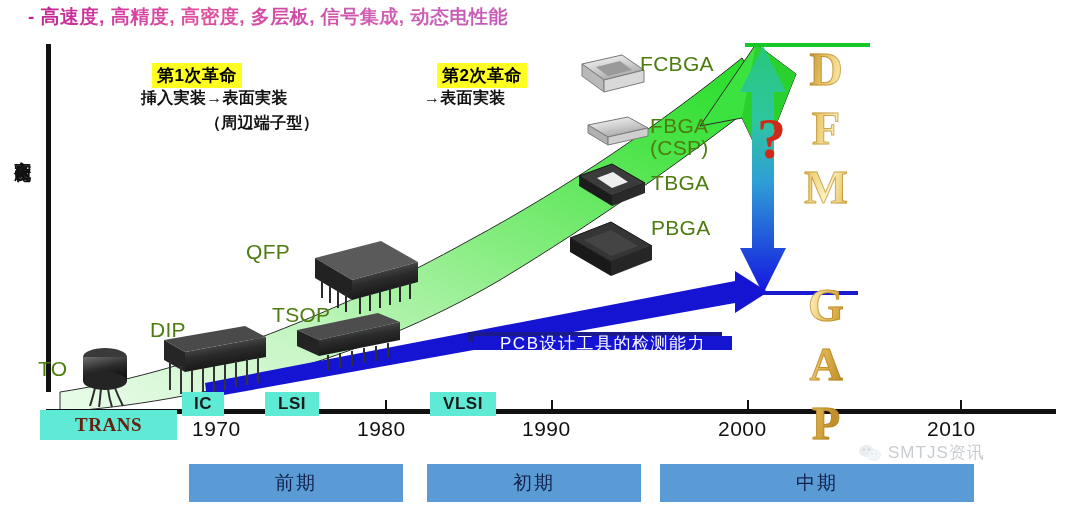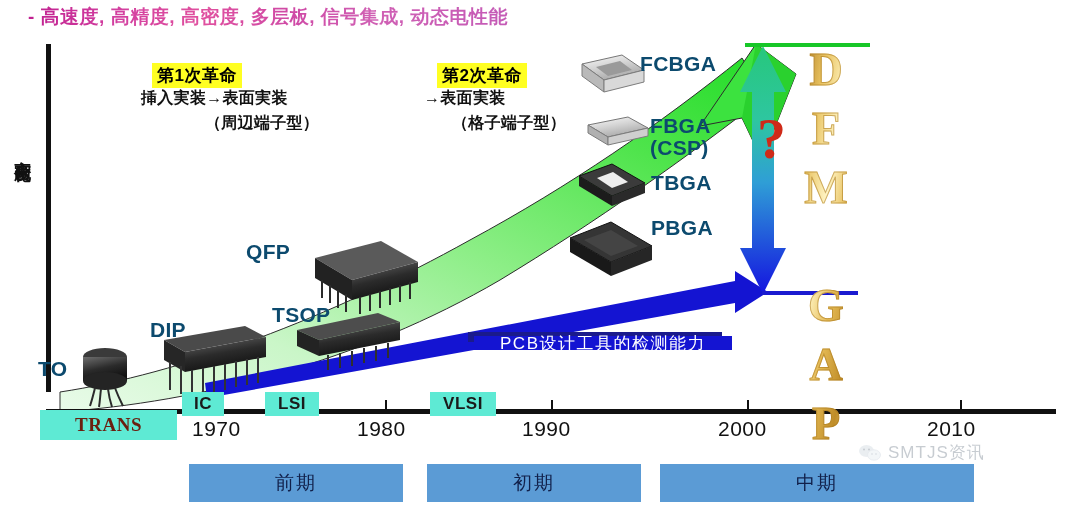--- a/index.html
+++ b/index.html
@@ -25,21 +25,21 @@
   .tick{position:absolute;width:2px;height:10px;background:#111;top:400px;}
   .yeartxt{position:absolute;top:417px;font-size:21px;color:#111;letter-spacing:.5px;}
   .yeartxt.bold{font-weight:normal;}
 
   
   .yhl{position:absolute;background:#ffff22;color:#000;font-weight:bold;font-size:17px;
        padding:1px 5px;white-space:nowrap;letter-spacing:.5px;}
   .jline{position:absolute;font-size:16px;color:#111;font-weight:bold;white-space:nowrap;letter-spacing:.3px;}
 
   
-  .pkg{position:absolute;font-size:21px;color:#0c4a6e;white-space:nowrap;letter-spacing:.3px;font-weight:bold;}
+  .pkg{position:absolute;font-size:21px;color:#4d7c0f;white-space:nowrap;letter-spacing:.3px;}
 
   
   .orange{position:absolute;background:#5eead4;color:#1a1a1a;font-weight:bold;
           font-size:17px;display:flex;align-items:center;justify-content:center;letter-spacing:.5px;}
   .orange.trans{font-family:"Liberation Serif","DejaVu Serif",serif;font-size:19px;color:#6b1f10;margin-left:12px;}
 
   
   .erabox{position:absolute;background:#5b9bd5;color:#11204a;font-size:19px;
           display:flex;align-items:center;justify-content:center;letter-spacing:2px;height:38px;}
 
@@ -231,21 +231,20 @@
   <div class="yeartxt" style="left:522px">1990</div>
   <div class="yeartxt" style="left:718px">2000</div>
   <div class="yeartxt bold" style="left:927px">2010</div>
 
   <div class="yhl" style="left:152px;top:63px">第1次革命</div>
   <div class="jline" style="left:205px;top:113px">（周辺端子型）</div>
   <div class="jline" style="left:141px;top:88px">挿入実装→表面実装</div>
 
   <div class="yhl" style="left:437px;top:63px">第2次革命</div>
   <div class="jline" style="left:424px;top:88px">→表面実装</div>
-  <div class="jline" style="left:452px;top:113px">（格子端子型）</div>
 
   <div class="pkg" style="left:38px;top:357px">TO</div>
   <div class="pkg" style="left:150px;top:318px">DIP</div>
   <div class="pkg" style="left:272px;top:303px">TSOP</div>
   <div class="pkg" style="left:246px;top:240px">QFP</div>
 
   <div class="pkg" style="left:640px;top:52px">FCBGA</div>
   <div class="pkg" style="left:650px;top:114px">FBGA</div>
   <div class="pkg" style="left:650px;top:136px">(CSP)</div>
   <div class="pkg" style="left:651px;top:171px">TBGA</div>

